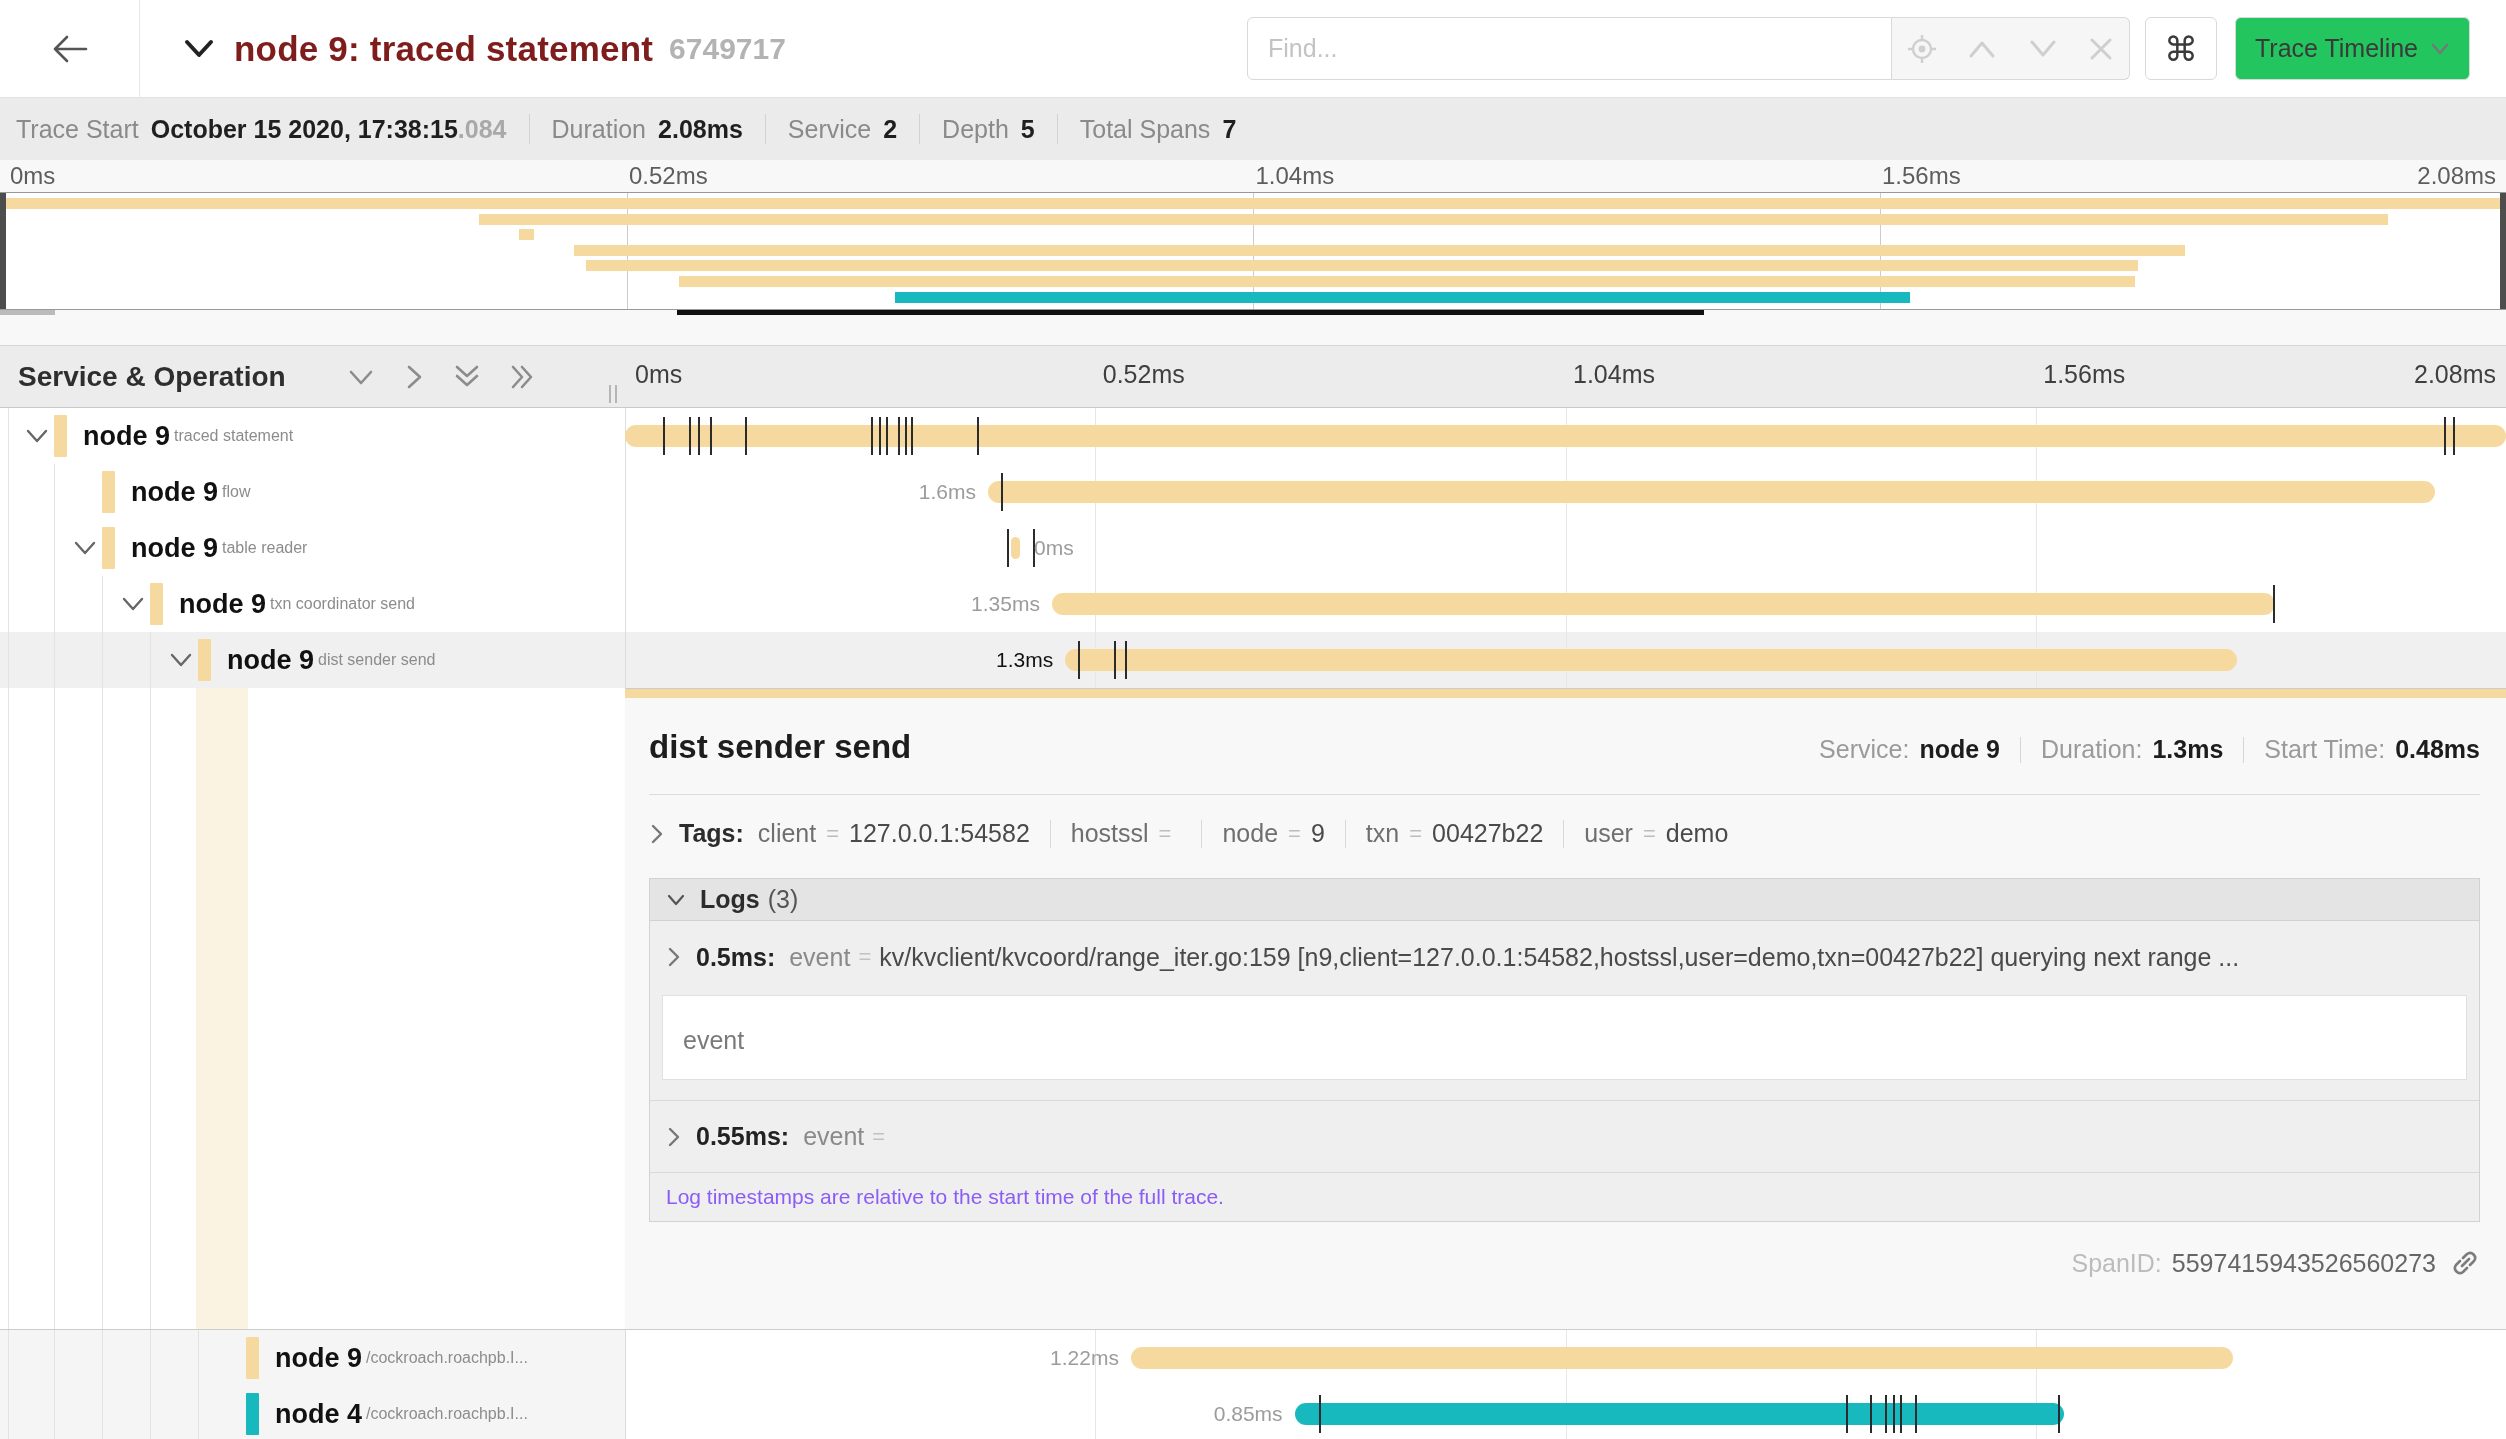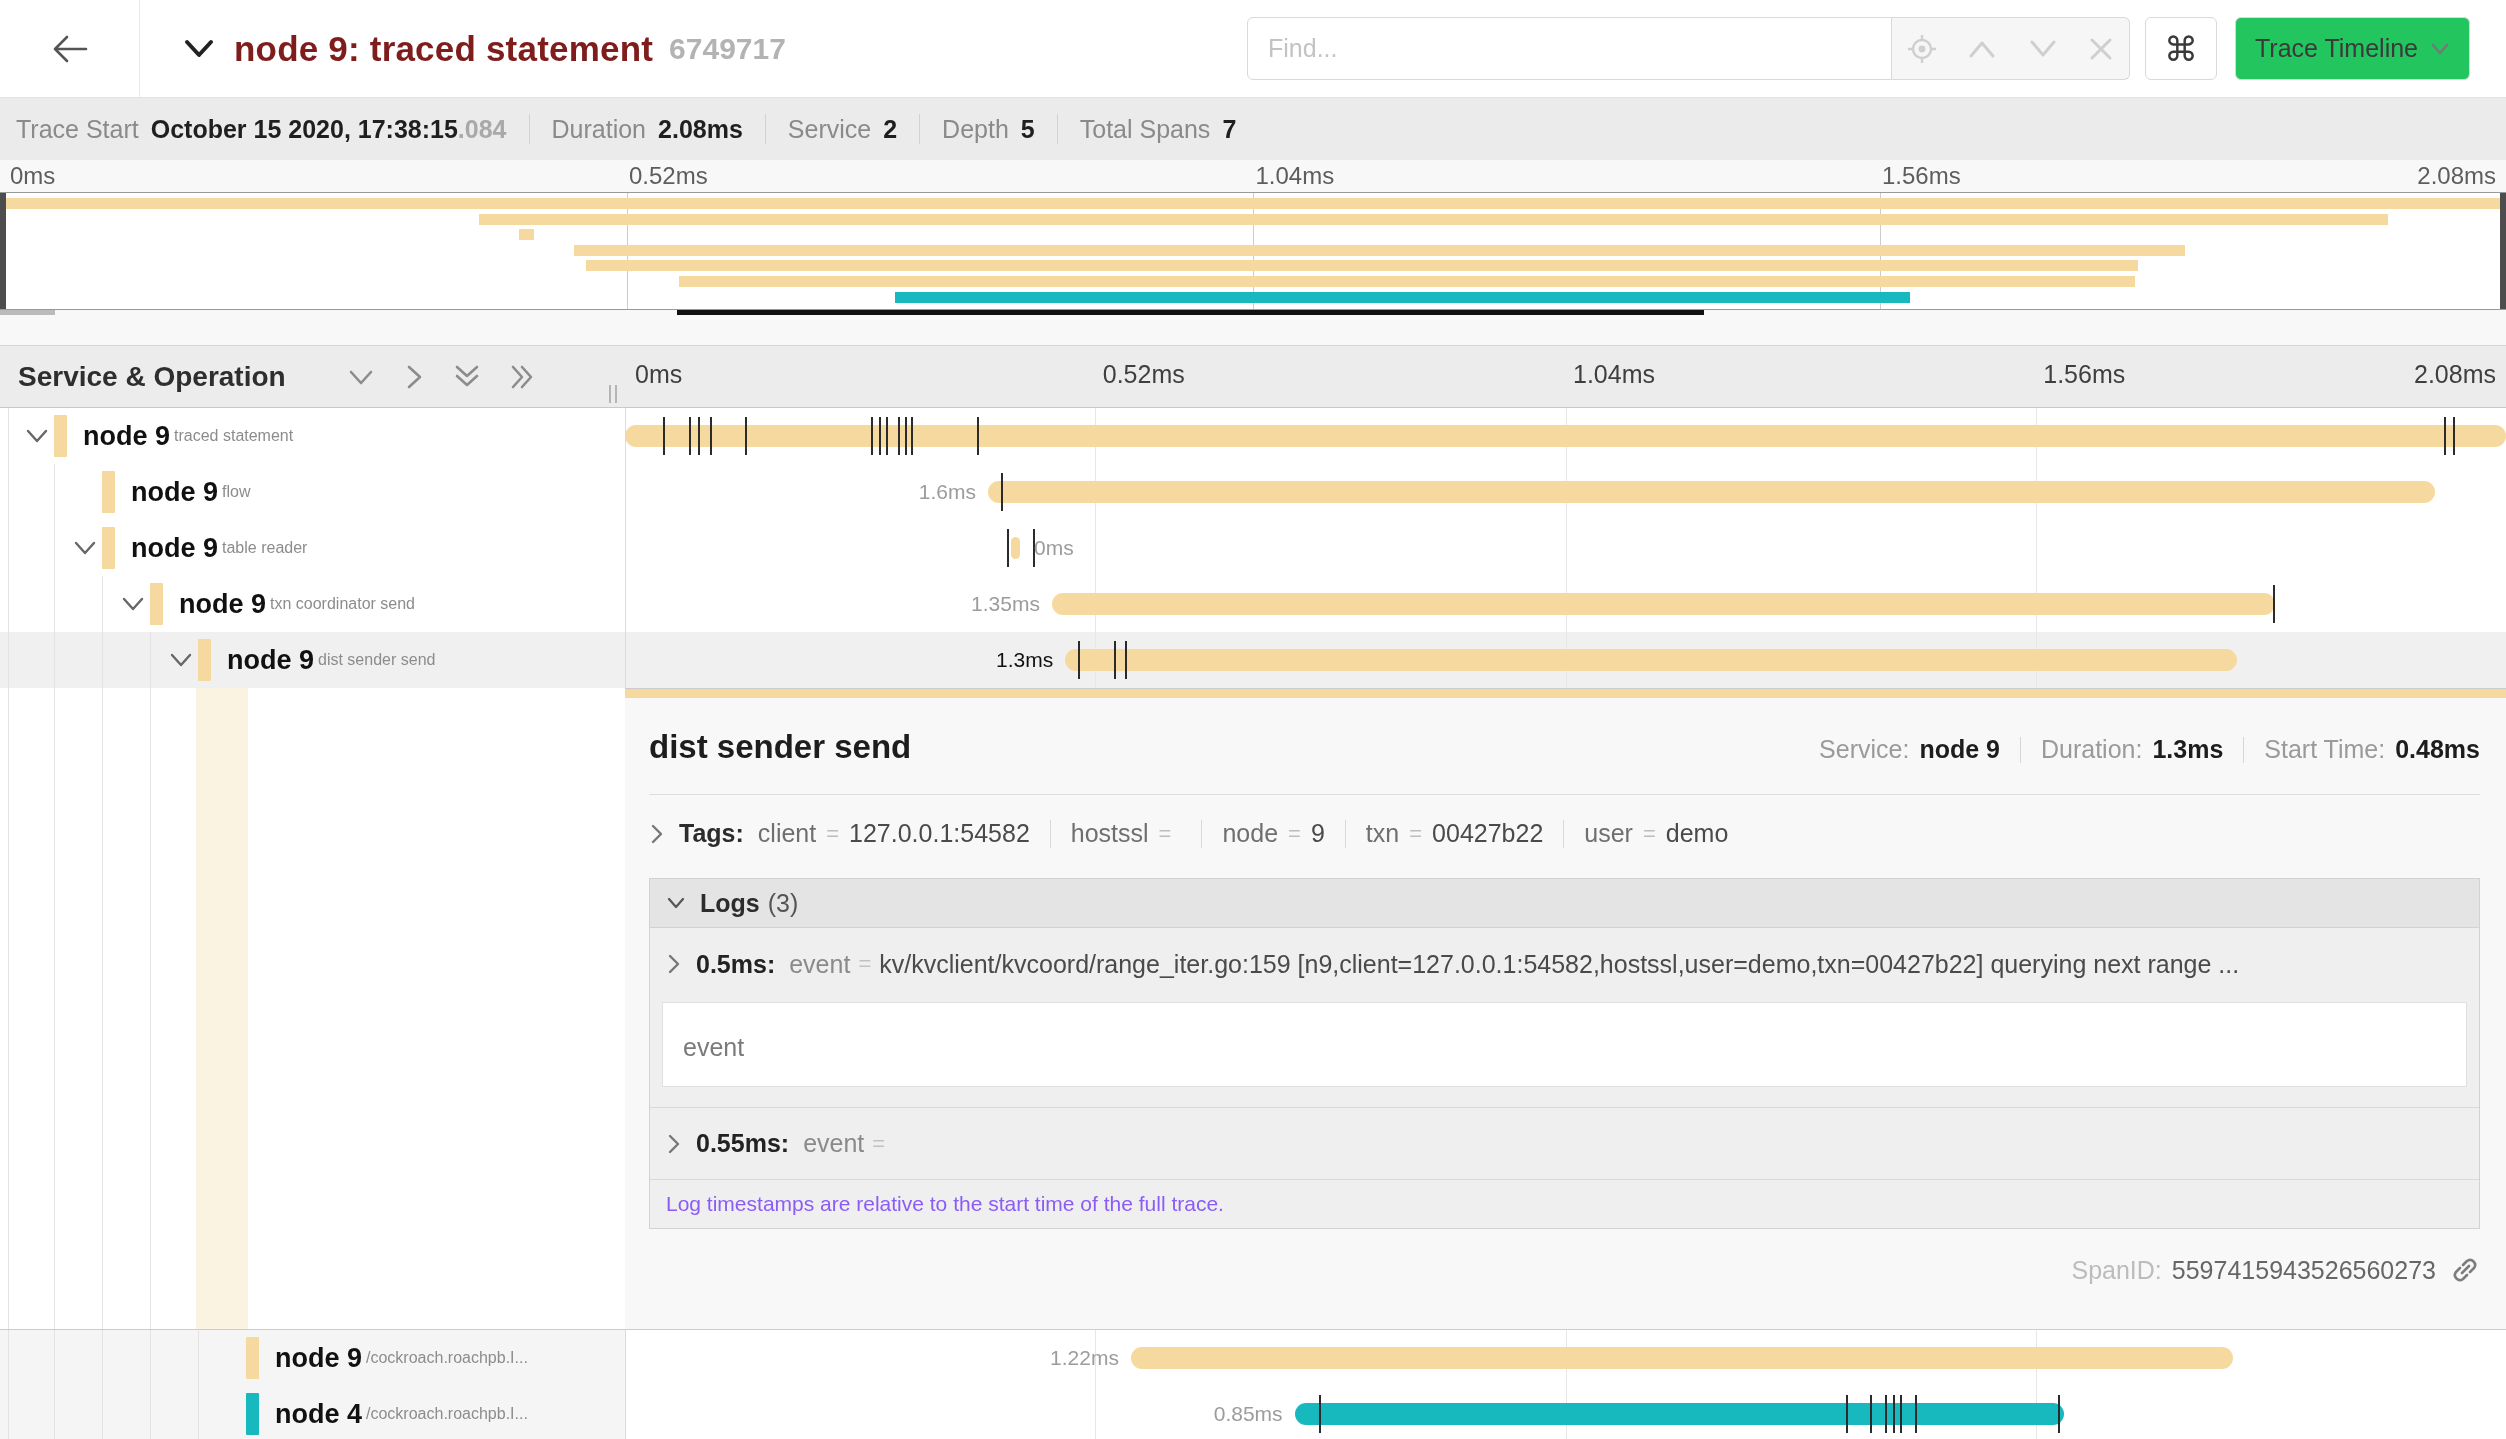--- a/index.html
+++ b/index.html
@@ -79,21 +79,21 @@
   .detail-meta b { color:#1d1d1d; margin-left:10px; }
   .detail-meta .sep { width:1px; height:26px; background:#d6d6d6; margin:0 20px; align-self:center; }
   .head-rule { border-bottom:1px solid #ddd; margin-top:28px; }
   .tags-line { display:flex; align-items:center; margin-top:24px; font-size:25px; }
   .tags-label { font-weight:700; color:#2c2c2c; margin:0 14px 0 14px; }
   .tag-item { display:flex; align-items:center; color:#6f6f6f; }
   .tag-item .eq { color:#bdbdbd; margin:0 10px; font-size:22px; }
   .tag-item .tv { color:#4a4a4a; }
   .tag-sep { width:1px; height:28px; background:#d8d8d8; margin:0 20px; }
   .logs-box { margin-top:30px; border:1px solid #d2d2d2; background:#efefef; }
-  .logs-head { height:49px; background:#e4e4e4; border-bottom:1px solid #d2d2d2; display:flex; align-items:center; padding-left:16px; font-size:25px; color:#2c2c2c; cursor:pointer; }
+  .logs-head { height:42px; background:#e4e4e4; border-bottom:1px solid #d2d2d2; display:flex; align-items:center; padding-left:16px; font-size:25px; color:#2c2c2c; cursor:pointer; }
   .logs-head b { margin:0 8px 0 14px; }
   .logs-head .cnt { color:#555; font-weight:400; }
   .log-entry { display:flex; align-items:center; height:72px; padding:0 16px; font-size:25px; white-space:nowrap; overflow:hidden; cursor:pointer; }
   .log-entry .t { font-weight:700; color:#222; margin:0 14px; }
   .log-entry .k { color:#8a8a8a; }
   .log-entry .eq { color:#c2c2c2; margin:0 8px; font-size:22px; }
   .log-entry .v { color:#4a4a4a; overflow:hidden; text-overflow:ellipsis; }
   .bord-top { border-top:1px solid #d9d9d9; }
   .log-exp-head { display:flex; align-items:center; height:58px; padding:0 16px; font-size:25px; cursor:pointer; }
   .log-exp-head b { color:#222; margin-left:14px; }

